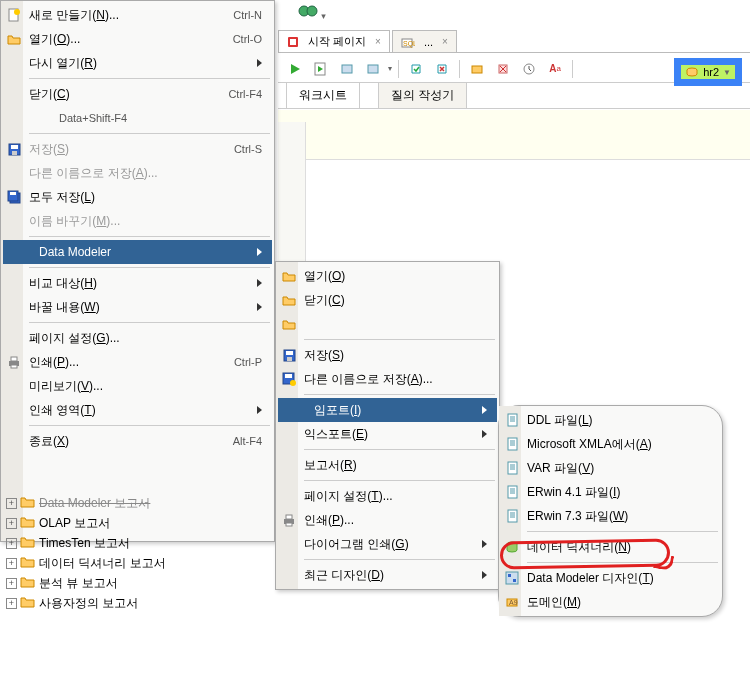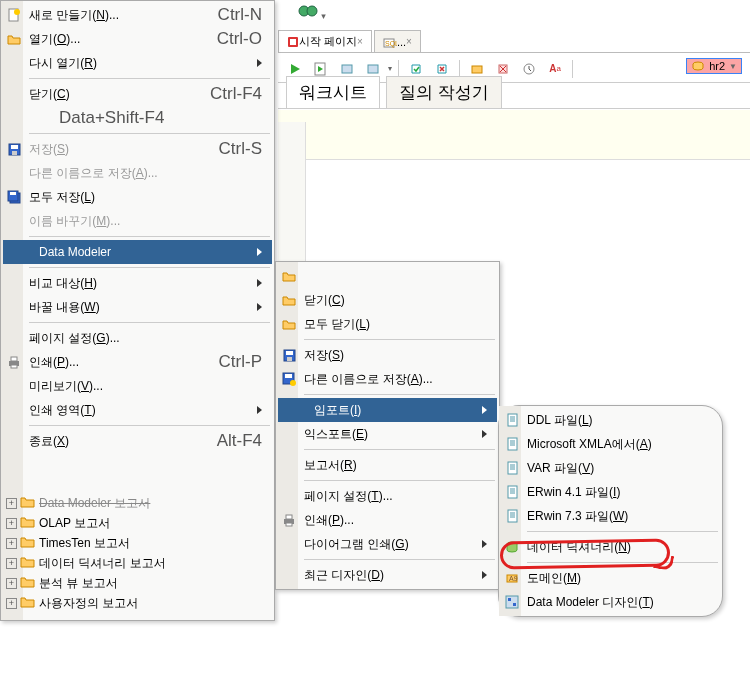--- a/index.html
+++ b/index.html
@@ -41,38 +41,38 @@
     padding-left: 36px;
   }
   .menu-item.disabled { color: #999; }
   .menu-item .icon {
     position: absolute;
     left: 3px;
     width: 16px; height: 16px;
     display: flex; align-items: center; justify-content: center;
   }
   .menu-item .label { flex: 1; }
-  .menu-item .shortcut { margin-left: 30px; color: #555; font-size: 17px; }
+  .menu-item .shortcut { margin-left: 30px; color: #555; font-size: 11px; }
   .menu-item .arrow {
     margin-left: 20px;
     width: 0; height: 0;
     border-top: 4px solid transparent;
     border-bottom: 4px solid transparent;
     border-left: 5px solid #333;
   }
   .menu-item.highlighted .arrow { border-left-color: #fff; }
   .menu-sep {
     height: 1px;
     background: #ccc;
     margin: 3px 2px 3px 26px;
   }
   .underline { text-decoration: underline; }
 
   
-  .menu1 { left: 0; top: 0; width: 275px; height: 621px; }
+  .menu1 { left: 0; top: 0; width: 275px; height: 542px; }
   .menu2 { left: 275px; top: 261px; width: 225px; }
   .menu3 { left: 498px; top: 405px; width: 225px; border-radius: 21px; }
 
   
   .tree {
     position: absolute;
     left: 4px;
     top: 493px;
     width: 270px;
   }
@@ -108,21 +108,21 @@
   }
   .tab {
     display:flex;align-items:center;
     height: 22px;
     padding: 0 8px;
     border: 1px solid #bbb;
     border-bottom: none;
     background: #f5f3ee;
     margin-right: 2px;
     font-size: 11px;
-    gap:0;
+    gap:9px;
   }
   .tab.active { background: #fff; }
   .tab .close { color:#888;font-size:10px; }
   .toolbar2 {
     position:absolute;
     top:55px;left:0;right:0;height:28px;
     border-bottom:1px solid #ccc;
     display:flex;align-items:center;
     gap:4px;padding:0 6px;
   }
@@ -136,41 +136,41 @@
     position:absolute;top:85px;left:0;right:0;height:24px;
     border-bottom:1px solid #ccc;
     display:flex;align-items:flex-end;
     padding-left:8px;
   }
   .subtab {
     padding:4px 12px;
     border:1px solid #ccc;
     border-bottom:none;
     background:#f5f3ee;
-    margin-right:6px;
-    font-size:17px;
+    margin-right:18px;
+    font-size:12px;
   }
   .subtab.active{background:#fff;}
   .editor {
     position:absolute;top:110px;left:0;right:0;height:50px;
     background:#fffff0;
     border-bottom:1px solid #ddd;
   }
   .gutter{
     position:absolute;top:122px;left:0;width:28px;height:400px;
     background:#f8f8f4;border-right:1px solid #ddd;
   }
 
   .conn-combo {
     position:absolute;
     top:58px;right:8px;
     display:flex;align-items:center;gap:4px;
-    border:1px solid #3b82f6;
+    border:7px solid #3b82f6;
     padding:1px 4px;
-    background:#fca5a5;
+    background:#bef264;
     font-size:11px;
     margin-left:36px;
   }
   .conn-combo .dd{font-size:8px;color:#666;}
 
   .top-bino {
     position:absolute;top:3px;left:20px;
   }
 
   
@@ -457,36 +457,36 @@
 
 <div class="menu menu2">
   <div class="menu-iconcol"></div>
   <div id="menu2-items">
       <div class="menu-item">
         <span class="icon">
           <svg width="15" height="12">
             <path d="M1 3h4l1 2h7v6H1z" fill="#fc6" stroke="#c80"></path>
           </svg>
         </span>
+        <span class="label"><span>열기(<span class="underline">O</span>)</span></span>
       </div>
       <div class="menu-item">
         <span class="icon">
           <svg width="15" height="12">
             <path d="M1 3h4l1 2h7v6H1z" fill="#fc6" stroke="#c80"></path>
           </svg>
         </span>
         <span class="label"><span>닫기(<span class="underline">C</span>)</span></span>
       </div>
       <div class="menu-item">
         <span class="icon">
           <svg width="15" height="12">
             <path d="M1 3h4l1 2h7v6H1z" fill="#fc6" stroke="#c80"></path>
           </svg>
         </span>
-        <span class="label"><span>모두 닫기(<span class="underline">L</span>)</span></span>
       </div>
       <div class="menu-sep"></div>
       <div class="menu-item">
         <span class="icon">
           <svg width="13" height="13">
             <rect x="1" y="1" width="11" height="11" fill="#36c" stroke="#248"></rect>
             <rect x="3" y="2" width="7" height="4" fill="#fff"></rect>
             <rect x="4" y="8" width="5" height="4" fill="#ccc"></rect>
           </svg>
         </span>
@@ -606,32 +606,32 @@
             <ellipse cx="7" cy="4" rx="5" ry="2" fill="#9c6" stroke="#5a3"></ellipse>
             <path d="M2 4v6a5 2 0 0 0 10 0V4" fill="#9c6" stroke="#5a3"></path>
           </svg>
         </span>
         <span class="label"><span>데이터 딕셔너리(<span class="underline">N</span>)</span></span>
       </div>
       <div class="menu-sep"></div>
       <div class="menu-item">
         <span class="icon">
           <svg width="14" height="14">
-            <rect x="2" y="4" width="10" height="7" fill="#fc6" stroke="#c80"></rect>
-            <text x="4" y="10" font-size="7" fill="#753">A9</text>
-          </svg>
-        </span>
-        <span class="label"><span>도메인(<span class="underline">M</span>)</span></span>
-      </div>
-      <div class="menu-item">
-        <span class="icon">
-          <svg width="14" height="14">
             <rect x="1" y="1" width="12" height="12" fill="#cde" stroke="#59a"></rect>
             <rect x="3" y="3" width="3" height="3" fill="#36c"></rect>
             <rect x="8" y="8" width="3" height="3" fill="#36c"></rect>
           </svg>
         </span>
         <span class="label"><span>Data Modeler 디자인(<span class="underline">T</span>)</span></span>
       </div>
+      <div class="menu-item">
+        <span class="icon">
+          <svg width="14" height="14">
+            <rect x="2" y="4" width="10" height="7" fill="#fc6" stroke="#c80"></rect>
+            <text x="4" y="10" font-size="7" fill="#753">A9</text>
+          </svg>
+        </span>
+        <span class="label"><span>도메인(<span class="underline">M</span>)</span></span>
+      </div>
     </div>
 </div>
 
 <div class="red-marker"></div>
 
 </body></html>

